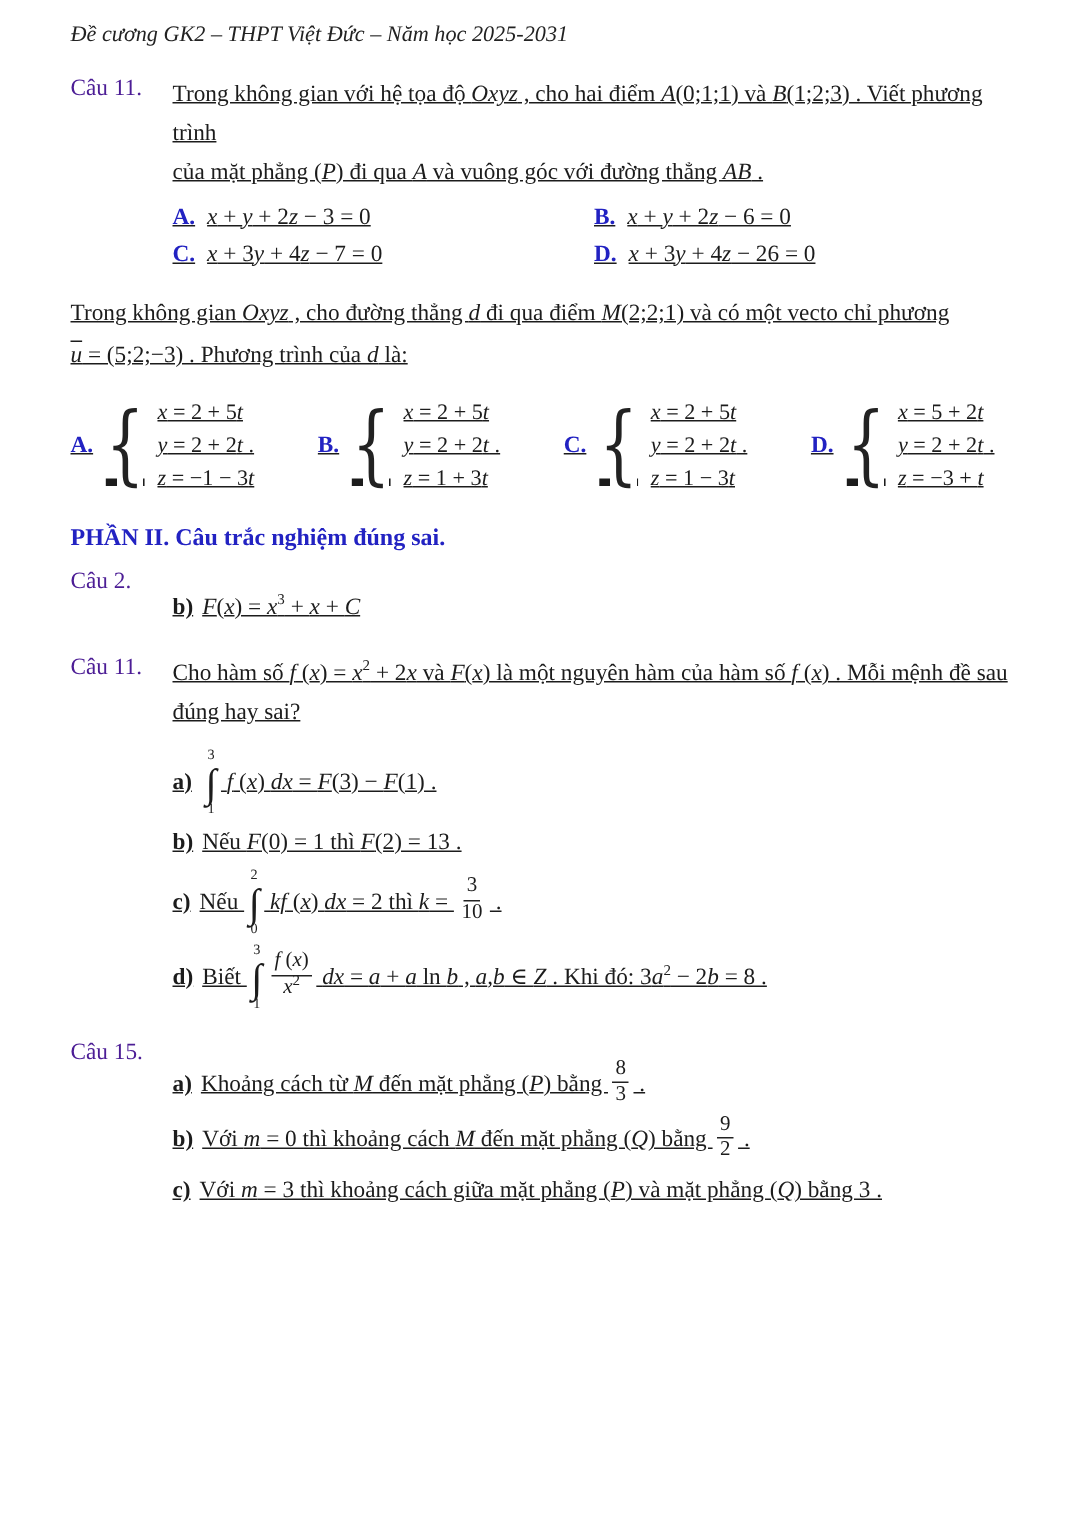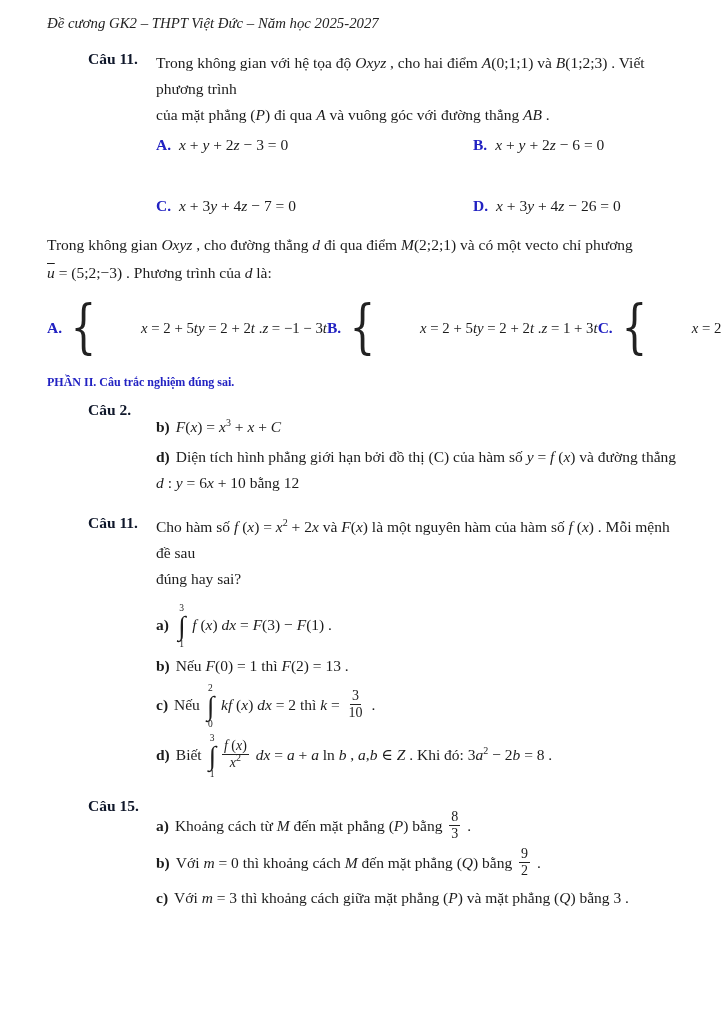--- a/index.html
+++ b/index.html
@@ -5,54 +5,54 @@
   *{margin:0;padding:0;box-sizing:border-box;}
   html,body{background:#ffffff;}
   body{
     width:725px;height:1024px;overflow:hidden;
     font-family:"Liberation Serif","DejaVu Serif",serif;
     color:#1c1c1c;font-size:15.5px;
   }
   .page{padding:15px 46px 0 47px;}
   .doc-header{font-style:italic;font-size:14.8px;color:#222;margin-bottom:18px;}
   .question{display:flex;margin-bottom:14px;}
-  .qlabel{flex:0 0 68px;font-weight:bold;color:#0f172a;margin-left:41px;}
-  .qbody{flex:1;min-width:0;}
+  .qlabel{flex:0 0 68px;font-weight:normal;color:#4c1d95;}
+  .qbody{flex:1;min-width:0;text-decoration:underline;}
   .qtext{line-height:26px;}
   .qtext2{line-height:26px;margin-top:2px;}
   i{font-style:italic;}
   sup{font-size:10px;line-height:0;vertical-align:super;}
   .olet{font-weight:bold;color:#2222c2;margin-right:8px;}
-  .opt-grid{display:grid;grid-template-columns:281px 1fr;margin-top:4px;line-height:25px;gap:36px;}
-  .section-title{font-weight:bold;color:#2222c2;font-size:12px;margin:3px 0 11px 0;}
+  .opt-grid{display:grid;grid-template-columns:281px 1fr;margin-top:4px;line-height:25px;}
+  .section-title{font-weight:bold;color:#2222c2;font-size:16px;margin:3px 0 11px 0;}
   .qitem{line-height:26px;margin:4px 0;}
   .ilet{font-weight:bold;margin-right:6px;}
   .systems{display:flex;justify-content:space-between;padding-right:16px;margin:14px 0 6px 0;}
   .sys{display:flex;align-items:center;}
   .sys .olet{margin-right:3px;}
   .brace{font-size:58px;font-weight:200;line-height:0.95;margin-right:3px;
          transform:scaleX(0.7);font-family:"DejaVu Serif",serif;color:#222;}
-  .slines{display:flex;flex-direction:row;margin-left:36px;}
+  .slines{display:flex;flex-direction:column;}
   .sline{font-size:14.8px;line-height:22px;white-space:nowrap;}
   .frac{display:inline-flex;flex-direction:column;align-items:center;vertical-align:middle;
         line-height:1.15;font-size:14px;margin:0 3px;position:relative;top:-2px;}
   .frac .num{border-bottom:1.2px solid #222;padding:0 2px;}
   .frac .den{padding:0 2px;}
   .intg{display:inline-flex;flex-direction:column;align-items:center;vertical-align:middle;
         line-height:1;margin:0 3px;}
   .intg .lim{font-size:9.5px;line-height:10px;color:#222;}
   .intg .isym{font-size:27px;line-height:26px;}
   .ub{font-style:italic;text-decoration:overline;}
 </style>
 </head>
 <body>
 
 <div class="page">
 
-  <div class="doc-header">Đề cương GK2 – THPT Việt Đức – Năm học 2025-2027</div>
+  <div class="doc-header">Đề cương GK2 – THPT Việt Đức – Năm học 2025-2031</div>
 
   <div class="question">
     <div class="qlabel">Câu 11.</div>
     <div class="qbody">
       <div class="qtext">Trong không gian với hệ tọa độ <i>Oxyz</i> , cho hai điểm <i>A</i>(0;1;1) và <i>B</i>(1;2;3) . Viết phương trình<br>của mặt phẳng (<i>P</i>) đi qua <i>A</i> và vuông góc với đường thẳng <i>AB</i> .</div>
       <div class="opt-grid">
         <div class="opt"><span class="olet">A.</span><span><i>x</i> + <i>y</i> + 2<i>z</i> − 3 = 0</span></div>
         <div class="opt"><span class="olet">B.</span><span><i>x</i> + <i>y</i> + 2<i>z</i> − 6 = 0</span></div>
         <div class="opt"><span class="olet">C.</span><span><i>x</i> + 3<i>y</i> + 4<i>z</i> − 7 = 0</span></div>
         <div class="opt"><span class="olet">D.</span><span><i>x</i> + 3<i>y</i> + 4<i>z</i> − 26 = 0</span></div>
@@ -105,21 +105,20 @@
     </div>
   </div>
 
   <div class="section-title">PHẦN II. Câu trắc nghiệm đúng sai.</div>
 
   <div class="question">
     <div class="qlabel">Câu 2.</div>
     <div class="qbody">
       <div style="height:9px"></div>
       <div class="qitem"><span class="ilet">b)</span><span><i>F</i>(<i>x</i>) = <i>x</i><sup>3</sup> + <i>x</i> + <i>C</i></span></div>
-      <div class="qitem"><span class="ilet">d)</span><span>Diện tích hình phẳng giới hạn bởi đồ thị (C) của hàm số <i>y</i> = <i>f</i> (<i>x</i>) và đường thẳng<br><i>d</i> : <i>y</i> = 6<i>x</i> + 10 bằng 12</span></div>
     </div>
   </div>
 
   <div class="question">
     <div class="qlabel">Câu 11.</div>
     <div class="qbody">
       <div class="qtext">Cho hàm số <i>f</i> (<i>x</i>) = <i>x</i><sup>2</sup> + 2<i>x</i> và <i>F</i>(<i>x</i>) là một nguyên hàm của hàm số <i>f</i> (<i>x</i>) . Mỗi mệnh đề sau<br>đúng hay sai?</div>
       <div style="height:7px"></div>
       <div class="qitem"><span class="ilet">a)</span><span><span class="intg">
               <span class="lim">3</span>

